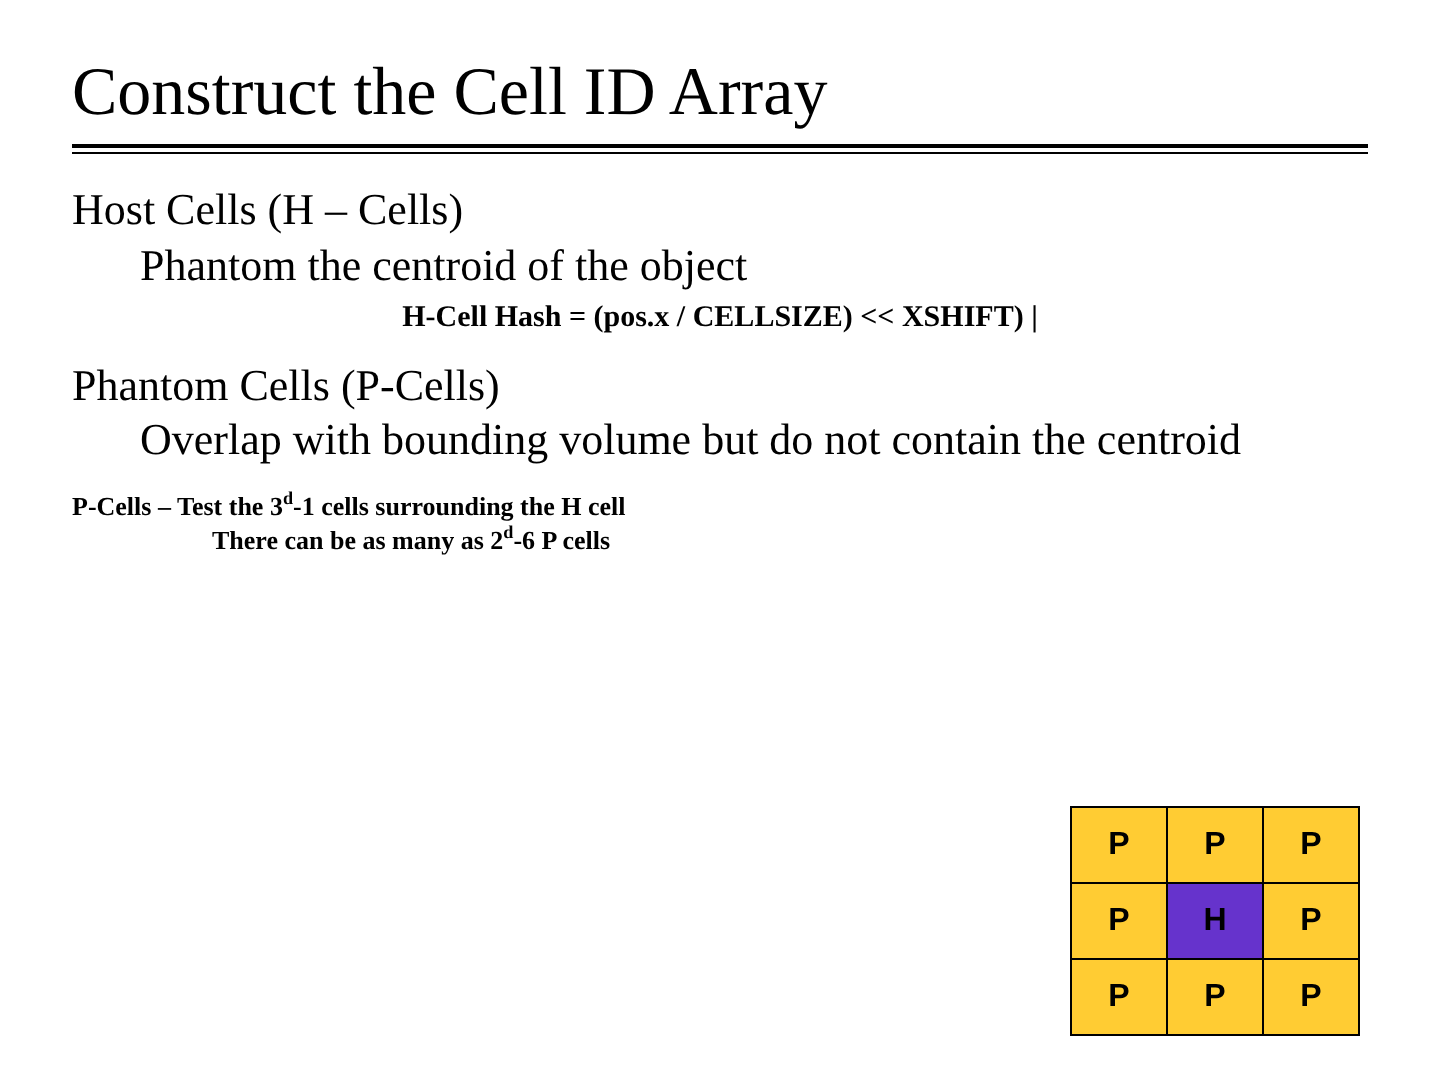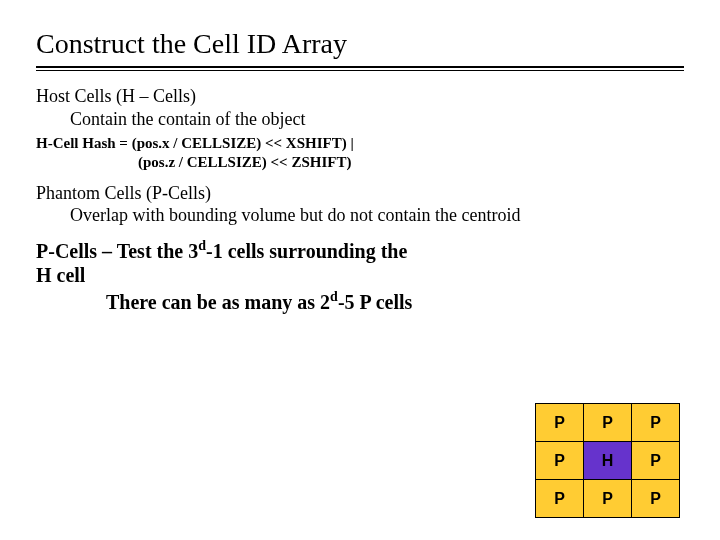--- a/index.html
+++ b/index.html
@@ -6,46 +6,47 @@
   body {
     width: 720px;
     height: 540px;
     background: #fff;
     font-family: "Times New Roman", Times, serif;
     color: #000;
     padding: 28px 36px 0 36px;
     position: relative;
   }
   .title {
-    font-size: 28px;
+    font-size: 34px;
     font-weight: normal;
     margin-bottom: 6px;
   }
   .underline {
     border-top: 2px solid #000;
     border-bottom: 1px solid #000;
     height: 5px;
     margin-bottom: 14px;
   }
   .body-text {
-    font-size: 18px;
+    font-size: 22px;
     line-height: 1.25;
   }
   .indent1 { padding-left: 34px; }
   .small-text {
     font-size: 15px;
     font-weight: bold;
     line-height: 1.25;
     margin-top: 4px;
     margin-bottom: 10px;
+    text-align: center;
   }
   .hash-block { padding-left: 0; }
   .hash-line2 { padding-left: 102px; }
   .pcell-block {
-    font-size: 20px;
+    font-size: 13px;
     font-weight: bold;
     line-height: 1.25;
     margin-top: 10px;
     max-width: 380px;
   }
   .pcell-line2 { padding-left: 70px; }
   .grid-wrap {
     position: absolute;
     right: 40px;
     bottom: 22px;
@@ -71,36 +72,35 @@
   sup { font-size: 0.7em; }
   .sec2 { margin-top: 6px; font-family: Liberation Serif, serif; }
 </style>
 </head>
 <body>
 
 <div class="title">Construct the Cell ID Array</div>
 <div class="underline"></div>
 
 <div class="body-text">Host Cells (H – Cells)</div>
-<div class="body-text indent1">Contain the contain of the object</div>
+<div class="body-text indent1">Phantom the centroid of the object</div>
 
 <div class="small-text hash-block">
   <div>H-Cell Hash = (pos.x / CELLSIZE) &lt;&lt; XSHIFT) |</div>
-  <div class="hash-line2">(pos.z / CELLSIZE) &lt;&lt; ZSHIFT)</div>
 </div>
 
 <div class="body-text sec2">Phantom Cells (P-Cells)</div>
 <div class="body-text indent1">Overlap with bounding volume but do not contain the centroid</div>
 
 <div class="pcell-block">
   <div>
     <span>P-Cells – Test the 3</span><sup>d</sup><span>-1 cells surrounding the H cell</span>
   </div>
   <div class="pcell-line2">
-    <span>There can be as many as 2</span><sup>d</sup><span>-5 P cells</span>
+    <span>There can be as many as 2</span><sup>d</sup><span>-6 P cells</span>
   </div>
 </div>
 
 <div class="grid-wrap">
   <table class="grid">
     <tbody>
         <tr>
       <td>P</td>
       <td>P</td>
       <td>P</td>

